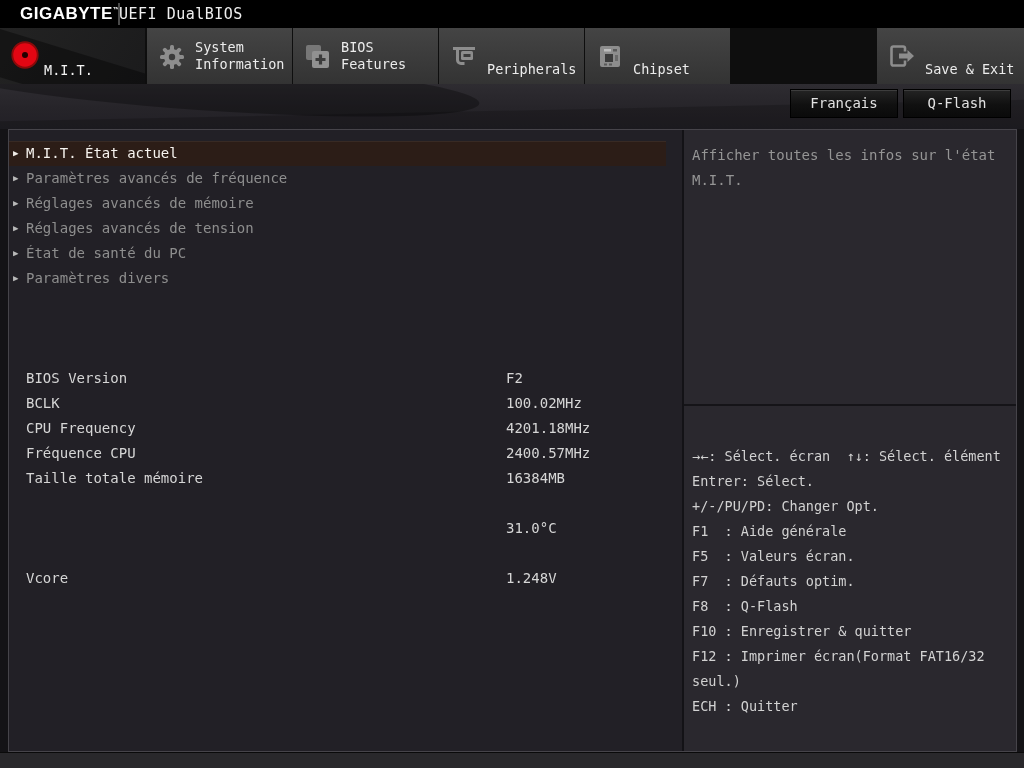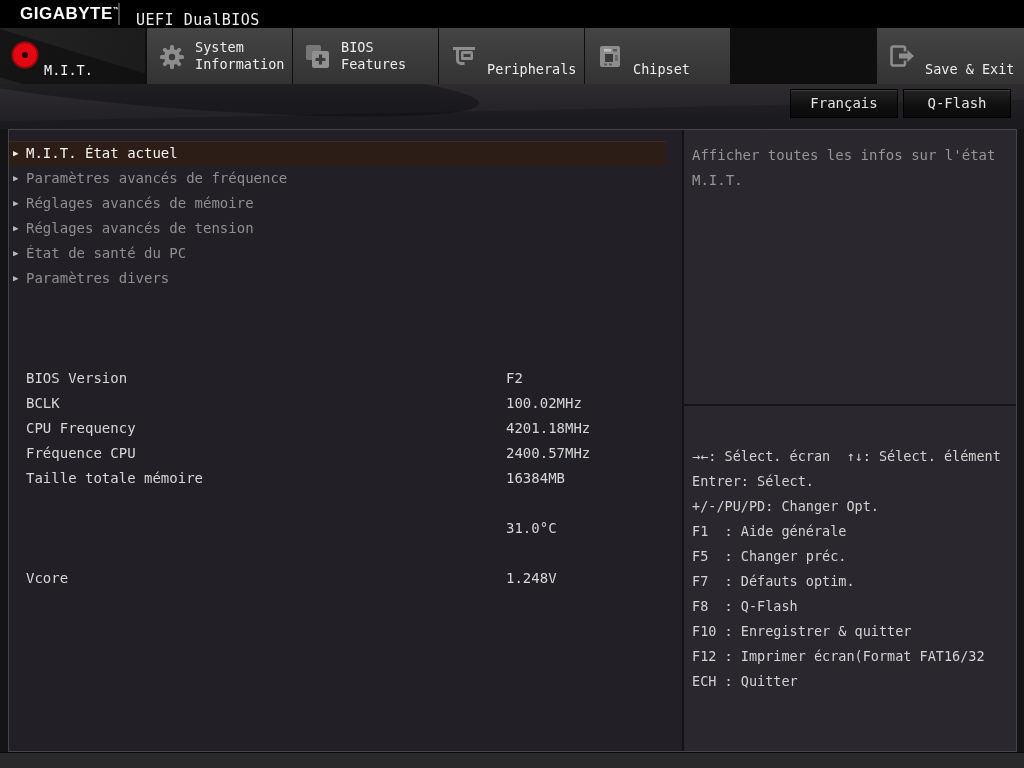--- a/index.html
+++ b/index.html
@@ -6,21 +6,21 @@
   html,body { background:#000; }
   body { font-family:"DejaVu Sans Mono", monospace; }
   .screen { position:relative; width:1024px; height:768px; overflow:hidden; background:#141316; }
 
   
   .topbar { position:absolute; left:0; top:0; width:1024px; height:28px; background:#000; }
   .brand { position:absolute; left:20px; top:4px; font-family:"Liberation Sans", sans-serif;
            font-weight:bold; font-size:17px; letter-spacing:.5px; color:#fff; }
   .brand sup { font-size:7px; vertical-align:super; }
   .topbar-sep { position:absolute; left:118px; top:3px; width:2px; height:22px; background:#4a4a4a; }
-  .product { position:absolute; left:136px; top:5px; font-size:15px; color:#efefef; letter-spacing:.5px;margin-top:6px; }
+  .product { position:absolute; left:119px; top:5px; font-size:15px; color:#efefef; letter-spacing:.5px; }
 
   
   .tabbar { position:absolute; left:0; top:28px; width:1024px; height:56px; background:#0e0e0e; }
   .tab { position:absolute; top:0; height:56px; width:145px; cursor:default;
          background:linear-gradient(180deg,#444 0%,#3a3a3a 60%,#333 100%); overflow:hidden; }
   .tab.active { background:linear-gradient(120deg,#232323 0%,#1b1b1c 100%); }
   .tab .shadow-swoosh { position:absolute; left:-30px; top:22px; width:190px; height:46px;
          background:rgba(0,0,0,.38); transform:rotate(17deg); }
   .tab .ticon { position:absolute; left:9px; top:13px; width:32px; height:32px; }
   .tab.active .ticon { top:11px; }
@@ -235,24 +235,25 @@
       <div class="desc">
         <div>Afficher toutes les infos sur l'état</div>
         <div>M.I.T.</div>
       </div>
       <div class="rp-divider"></div>
       <div class="hotkeys">
         <div class="hk">→←: Sélect. écran  ↑↓: Sélect. élément</div>
         <div class="hk">Entrer: Sélect.</div>
         <div class="hk">+/-/PU/PD: Changer Opt.</div>
         <div class="hk">F1  : Aide générale</div>
-        <div class="hk">F5  : Changer préc.</div>
+        <div class="hk">F5  : Valeurs écran.</div>
         <div class="hk">F7  : Défauts optim.</div>
         <div class="hk">F8  : Q-Flash</div>
         <div class="hk">F10 : Enregistrer &amp; quitter</div>
         <div class="hk">F12 : Imprimer écran(Format FAT16/32</div>
+        <div class="hk">seul.)</div>
         <div class="hk">ECH : Quitter</div>
       </div>
     </div>
   </div>
 
   <div class="footer"></div>
 </div>
 
 </body></html>

